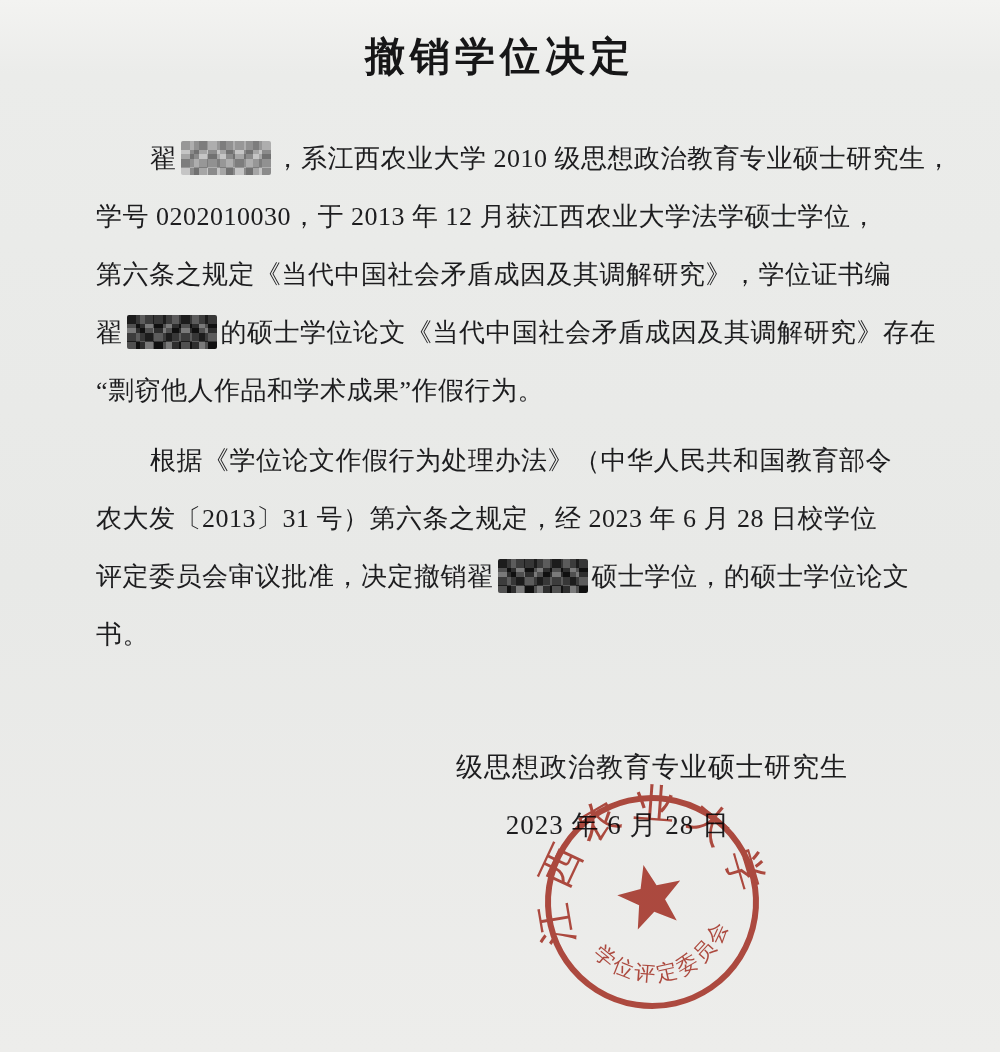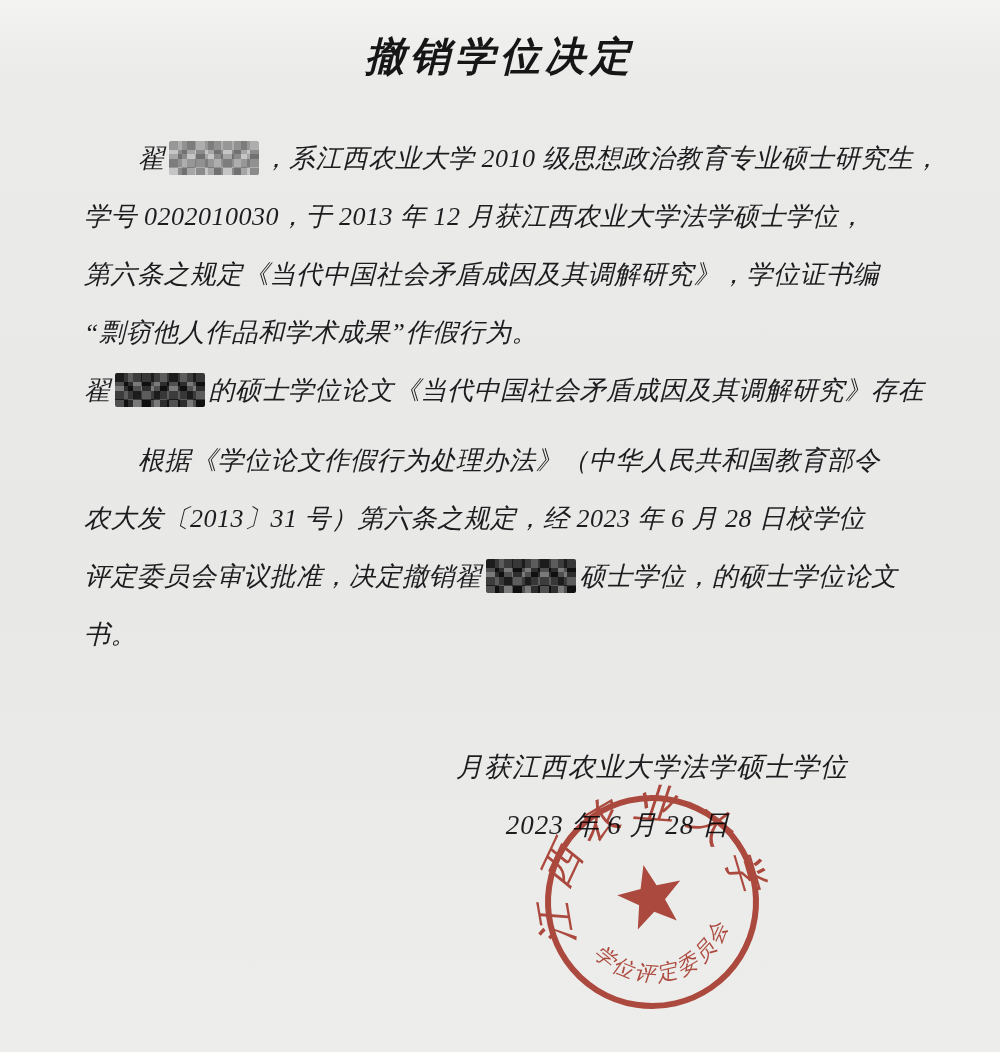--- a/index.html
+++ b/index.html
@@ -11,37 +11,36 @@
     position: relative;
     width: 1000px;
     height: 1052px;
     margin: 0 auto;
     box-sizing: border-box;
     padding: 28px 84px 12px 84px;
     background: linear-gradient(180deg, #f3f3f1 0%, #ebecea 7%, #e8e9e7 55%, #ededeb 100%);
     overflow: hidden;
     font-family: "Liberation Serif", "DejaVu Serif", serif;
     color: #1d1d1f;
-    font-style: italic;
   }
   .doc-title {
     margin: 0;
     font-size: 40px;
     line-height: 58px;
     font-weight: bold;
     text-align: center;
     letter-spacing: 5px;
     color: #161617;
   }
   .doc-body {
     margin-top: 44px;
     font-size: 26px;
     letter-spacing: 0.5px;
   }
-  .paragraph { margin: 0; }
+  .paragraph { margin: 12px; }
   .paragraph + .paragraph { margin-top: 12px; }
   .line {
     line-height: 58px;
     white-space: nowrap;
   }
   .line.indent { text-indent: 54px; }
   .redacted {
     display: inline-block;
     width: 90px;
     height: 34px;
@@ -92,33 +91,33 @@
 
 <div class="page">
 
   <h1 class="doc-title">撤销学位决定</h1>
 
   <div class="doc-body" id="doc-body">
       <div class="paragraph">
         <div class="line indent"><span>翟</span><span class="redacted"></span><span>，系江西农业大学 2010 级思想政治教育专业硕士研究生，</span></div>
         <div class="line"><span>学号 0202010030，于 2013 年 12 月获江西农业大学法学硕士学位，</span></div>
         <div class="line"><span>第六条之规定《当代中国社会矛盾成因及其调解研究》，学位证书编</span></div>
+        <div class="line"><span>翟</span><span class="redacted dark"></span><span>的硕士学位论文《当代中国社会矛盾成因及其调解研究》存在</span></div>
         <div class="line"><span>“剽窃他人作品和学术成果”作假行为。</span></div>
-        <div class="line"><span>翟</span><span class="redacted dark"></span><span>的硕士学位论文《当代中国社会矛盾成因及其调解研究》存在</span></div>
       </div>
       <div class="paragraph">
         <div class="line indent"><span>根据《学位论文作假行为处理办法》（中华人民共和国教育部令</span></div>
         <div class="line"><span>农大发〔2013〕31 号）第六条之规定，经 2023 年 6 月 28 日校学位</span></div>
         <div class="line"><span>评定委员会审议批准，决定撤销翟</span><span class="redacted dark"></span><span>硕士学位，的硕士学位论文</span></div>
         <div class="line"><span>书。</span></div>
       </div>
     </div>
 
   <div class="sig-block">
-    <div class="signature-line">月获江西农业大学法学硕士学位</div>
+    <div class="signature-line">级思想政治教育专业硕士研究生</div>
     <div class="date-line">2023 年 6 月 28 日</div>
   </div>
 
   <svg class="seal" viewBox="0 0 240 240" xmlns="http://www.w3.org/2000/svg" aria-hidden="true">
     <defs>
       <path id="sealArcTop" d="M 40 148 A 84.5 84.5 0 1 1 200 148" fill="none"></path>
       <path id="sealArcBottom" d="M 48 152 A 79 79 0 0 0 192 152" fill="none"></path>
     </defs>
     <circle cx="120" cy="120" r="104" fill="none" stroke-width="6" stroke="#b03528"></circle>
     <text font-size="41" letter-spacing="10" font-family="Liberation Serif, serif" fill="#b03528">

